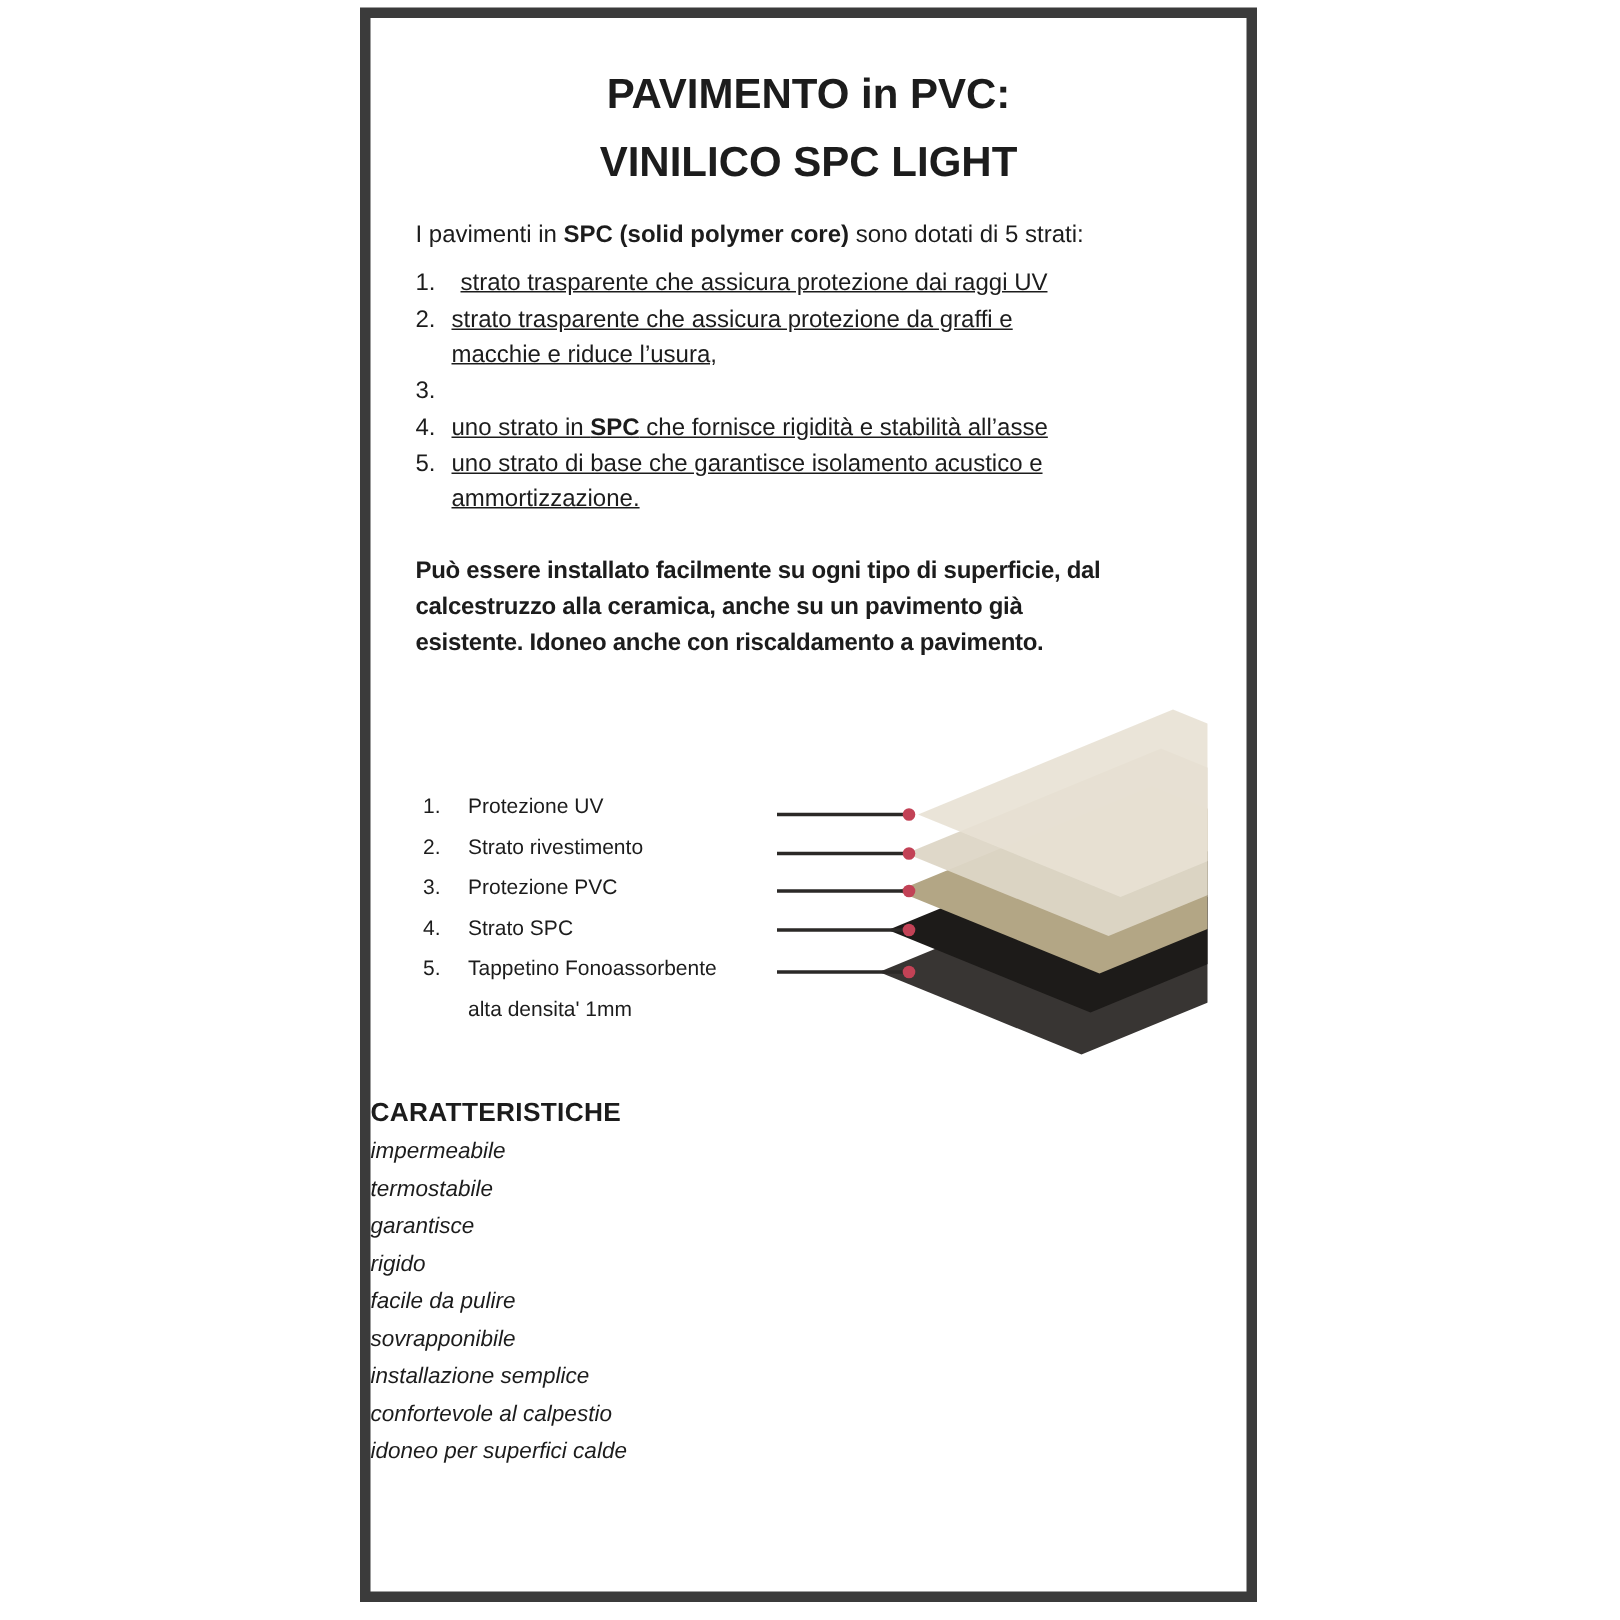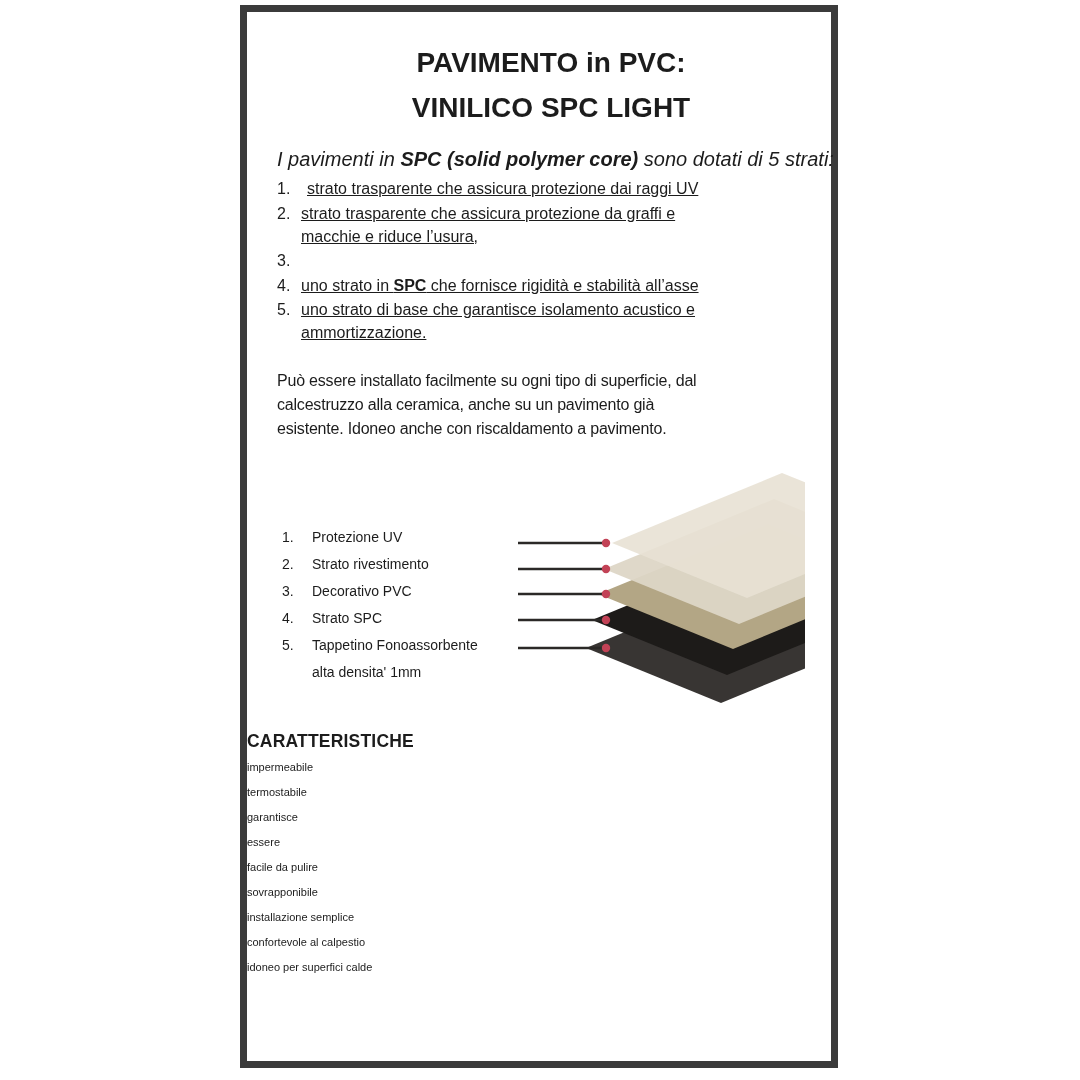--- a/index.html
+++ b/index.html
@@ -15,58 +15,58 @@
     position: absolute;
     left: 240px; top: 5px;
     width: 598px; height: 1063px;
     border: 7px solid #3b3b3b;
     box-sizing: border-box;
     background: #ffffff;
   }
   .title-block {
     position: absolute; left: 0; top: 28px;
     width: 100%; text-align: center;
-    font-weight: bold; font-size: 28px; line-height: 45px; padding-left: 12px;
+    font-weight: bold; font-size: 28px; line-height: 45px;
   }
   .intro {
     position: absolute; left: 30px; top: 136px;
-    font-size: 20px; white-space: nowrap; font-style: italic;
+    font-size: 16px; white-space: nowrap;
   }
   .b { font-weight: bold; }
   .strati {
     position: absolute; left: 30px; top: 165px;
     font-size: 16px; width: 545px;
   }
   .li-row { display: flex; margin-bottom: 1.5px; }
   .li-num { width: 24px; flex: none; line-height: 23px; }
   .li-line { line-height: 23px; white-space: nowrap; text-decoration: underline; }
   .li-first-pad .li-line:first-child { padding-left: 6px; }
   .install {
     position: absolute; left: 30px; top: 357px;
-    font-weight: normal; font-size: 16px; line-height: 24px;
+    font-weight: bold; font-size: 16px; line-height: 24px;
     letter-spacing: -0.2px;
   }
   .install div { white-space: nowrap; }
   .dlabels {
     position: absolute; left: 35px; top: 517px;
     font-size: 14px;
   }
   .dl-row { display: flex; height: 27px; align-items: flex-start; }
   .dl-num { width: 30px; flex: none; }
   .dl-text { white-space: nowrap; }
   .svg-wrap {
     position: absolute; left: 258px; top: 446px;
     width: 300px; height: 258px;
   }
   .carat {
     position: absolute; left: 0; top: 719px;
     width: 100%; text-align: left;
   }
   .carat-h { font-weight: bold; font-size: 17.5px; margin-bottom: 3px; letter-spacing: 0.2px; }
-  .carat-item { font-size: 11px; line-height: 25px; }
+  .carat-item { font-size: 15px; line-height: 25px; font-style: italic; }
 </style>
 </head>
 <body>
 
 <div class="frame">
 
   <div class="title-block">
     <div>PAVIMENTO  in PVC:</div>
     <div>VINILICO SPC LIGHT</div>
   </div>
@@ -115,21 +115,21 @@
       <div class="dl-row">
         <span class="dl-num">1.</span>
         <span class="dl-text">Protezione UV</span>
       </div>
       <div class="dl-row">
         <span class="dl-num">2.</span>
         <span class="dl-text">Strato rivestimento</span>
       </div>
       <div class="dl-row">
         <span class="dl-num">3.</span>
-        <span class="dl-text">Decorativo PVC</span>
+        <span class="dl-text">Protezione PVC</span>
       </div>
       <div class="dl-row">
         <span class="dl-num">4.</span>
         <span class="dl-text">Strato SPC</span>
       </div>
       <div class="dl-row">
         <span class="dl-num">5.</span>
         <span class="dl-text">Tappetino Fonoassorbente</span>
       </div>
       <div class="dl-row">
@@ -163,21 +163,21 @@
       </g>
     </svg>
   </div>
 
   <div class="carat">
     <div class="carat-h">CARATTERISTICHE</div>
     <div id="carat-items">
         <div class="carat-item">impermeabile</div>
         <div class="carat-item">termostabile</div>
         <div class="carat-item">garantisce</div>
-        <div class="carat-item">essere</div>
+        <div class="carat-item">rigido</div>
         <div class="carat-item">facile da pulire</div>
         <div class="carat-item">sovrapponibile</div>
         <div class="carat-item">installazione semplice</div>
         <div class="carat-item">confortevole al calpestio</div>
         <div class="carat-item">idoneo per superfici calde</div>
       </div>
   </div>
 
 </div>
 

